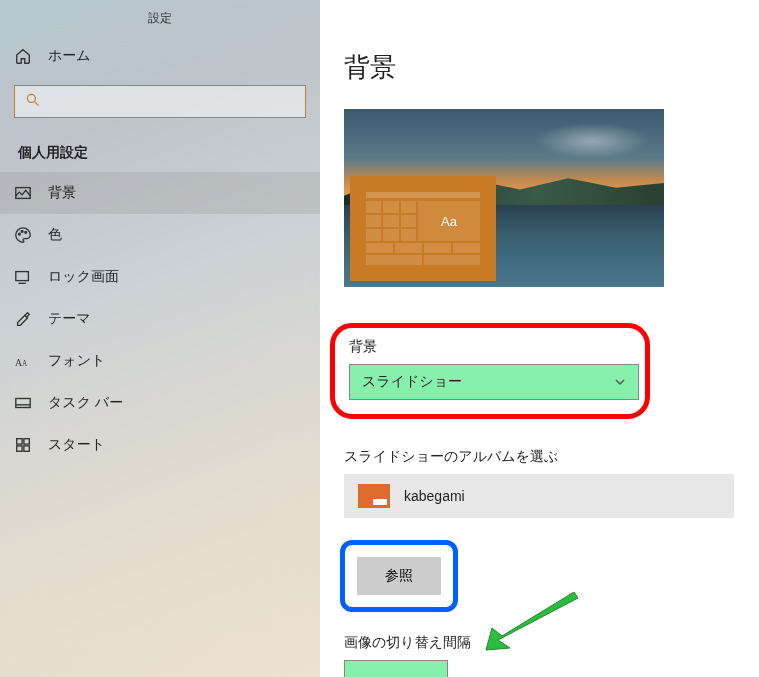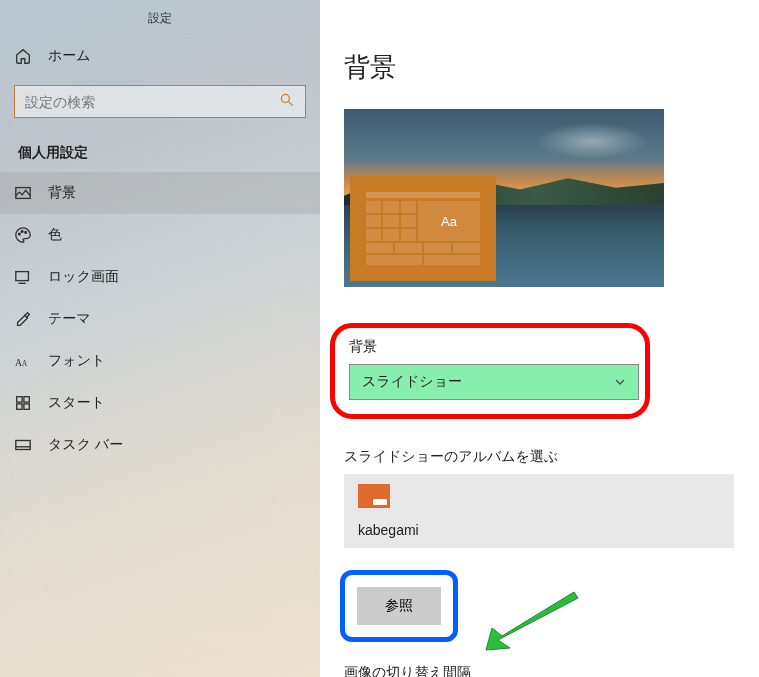--- a/index.html
+++ b/index.html
@@ -140,26 +140,25 @@
 }
 .blue-highlight {
   border: 5px solid #0060ff;
   border-radius: 12px;
   display: inline-block;
   padding: 12px;
   margin-left: -4px;
 }
 .folder-item {
   display: flex;
-  align-items: flex-start;
+  align-items: center;
   gap: 14px;
   background: #e8e8e8;
   padding: 10px 14px;
   width: 390px;
-  flex-direction: column;
 }
 .folder-icon {
   width: 32px; height: 24px;
   background: #de6a2e;
   position: relative;
 }
 .folder-icon::after {
   content:"";
   position:absolute;
   bottom:3px; right:3px;
@@ -190,21 +189,20 @@
   <div class="nav-item">
     <span class="icon">
       <svg viewBox="0 0 20 20" width="18" height="18" fill="none" stroke="#333" stroke-width="1.5">
           <path d="M3 9l7-6 7 6v8a1 1 0 0 1-1 1h-4v-5H8v5H4a1 1 0 0 1-1-1V9z"></path>
         </svg>
     </span>
     <span>ホーム</span>
   </div>
 
   <div class="search-wrap">
-    <input type="text" placeholder="設定の検索" style="">
     <span class="icon">
       <svg viewBox="0 0 20 20" width="16" height="16" fill="none" stroke="#c97a24" stroke-width="1.5">
           <circle cx="8" cy="8" r="5"></circle>
           <path d="M12 12l5 5"></path>
         </svg>
     </span>
   </div>
 
   <div class="section-header">個人用設定</div>
 
@@ -256,37 +254,37 @@
           <text x="1" y="15" font-size="11" font-family="serif">A</text>
           <text x="9" y="15" font-size="8" font-family="serif">A</text>
         </svg>
     </span>
     <span>フォント</span>
   </div>
 
   <div class="nav-item">
     <span class="icon">
       <svg viewBox="0 0 20 20" width="18" height="18" fill="none" stroke="#333" stroke-width="1.5">
+          <rect x="2" y="5" width="16" height="10"></rect>
+          <line x1="2" y1="12" x2="18" y2="12"></line>
+        </svg>
+    </span>
+    <span>タスク バー</span>
+  </div>
+
+  <div class="nav-item">
+    <span class="icon">
+      <svg viewBox="0 0 20 20" width="18" height="18" fill="none" stroke="#333" stroke-width="1.5">
           <rect x="3" y="3" width="6" height="6"></rect>
           <rect x="11" y="3" width="6" height="6"></rect>
           <rect x="3" y="11" width="6" height="6"></rect>
           <rect x="11" y="11" width="6" height="6"></rect>
         </svg>
     </span>
     <span>スタート</span>
-  </div>
-
-  <div class="nav-item">
-    <span class="icon">
-      <svg viewBox="0 0 20 20" width="18" height="18" fill="none" stroke="#333" stroke-width="1.5">
-          <rect x="2" y="5" width="16" height="10"></rect>
-          <line x1="2" y1="12" x2="18" y2="12"></line>
-        </svg>
-    </span>
-    <span>タスク バー</span>
   </div>
 </div>
 
 <div class="main">
   <h1 class="page-title">背景</h1>
 
   <div class="preview">
     <div class="clouds"></div>
     <div class="mountain"></div>
     <div class="water"></div>

